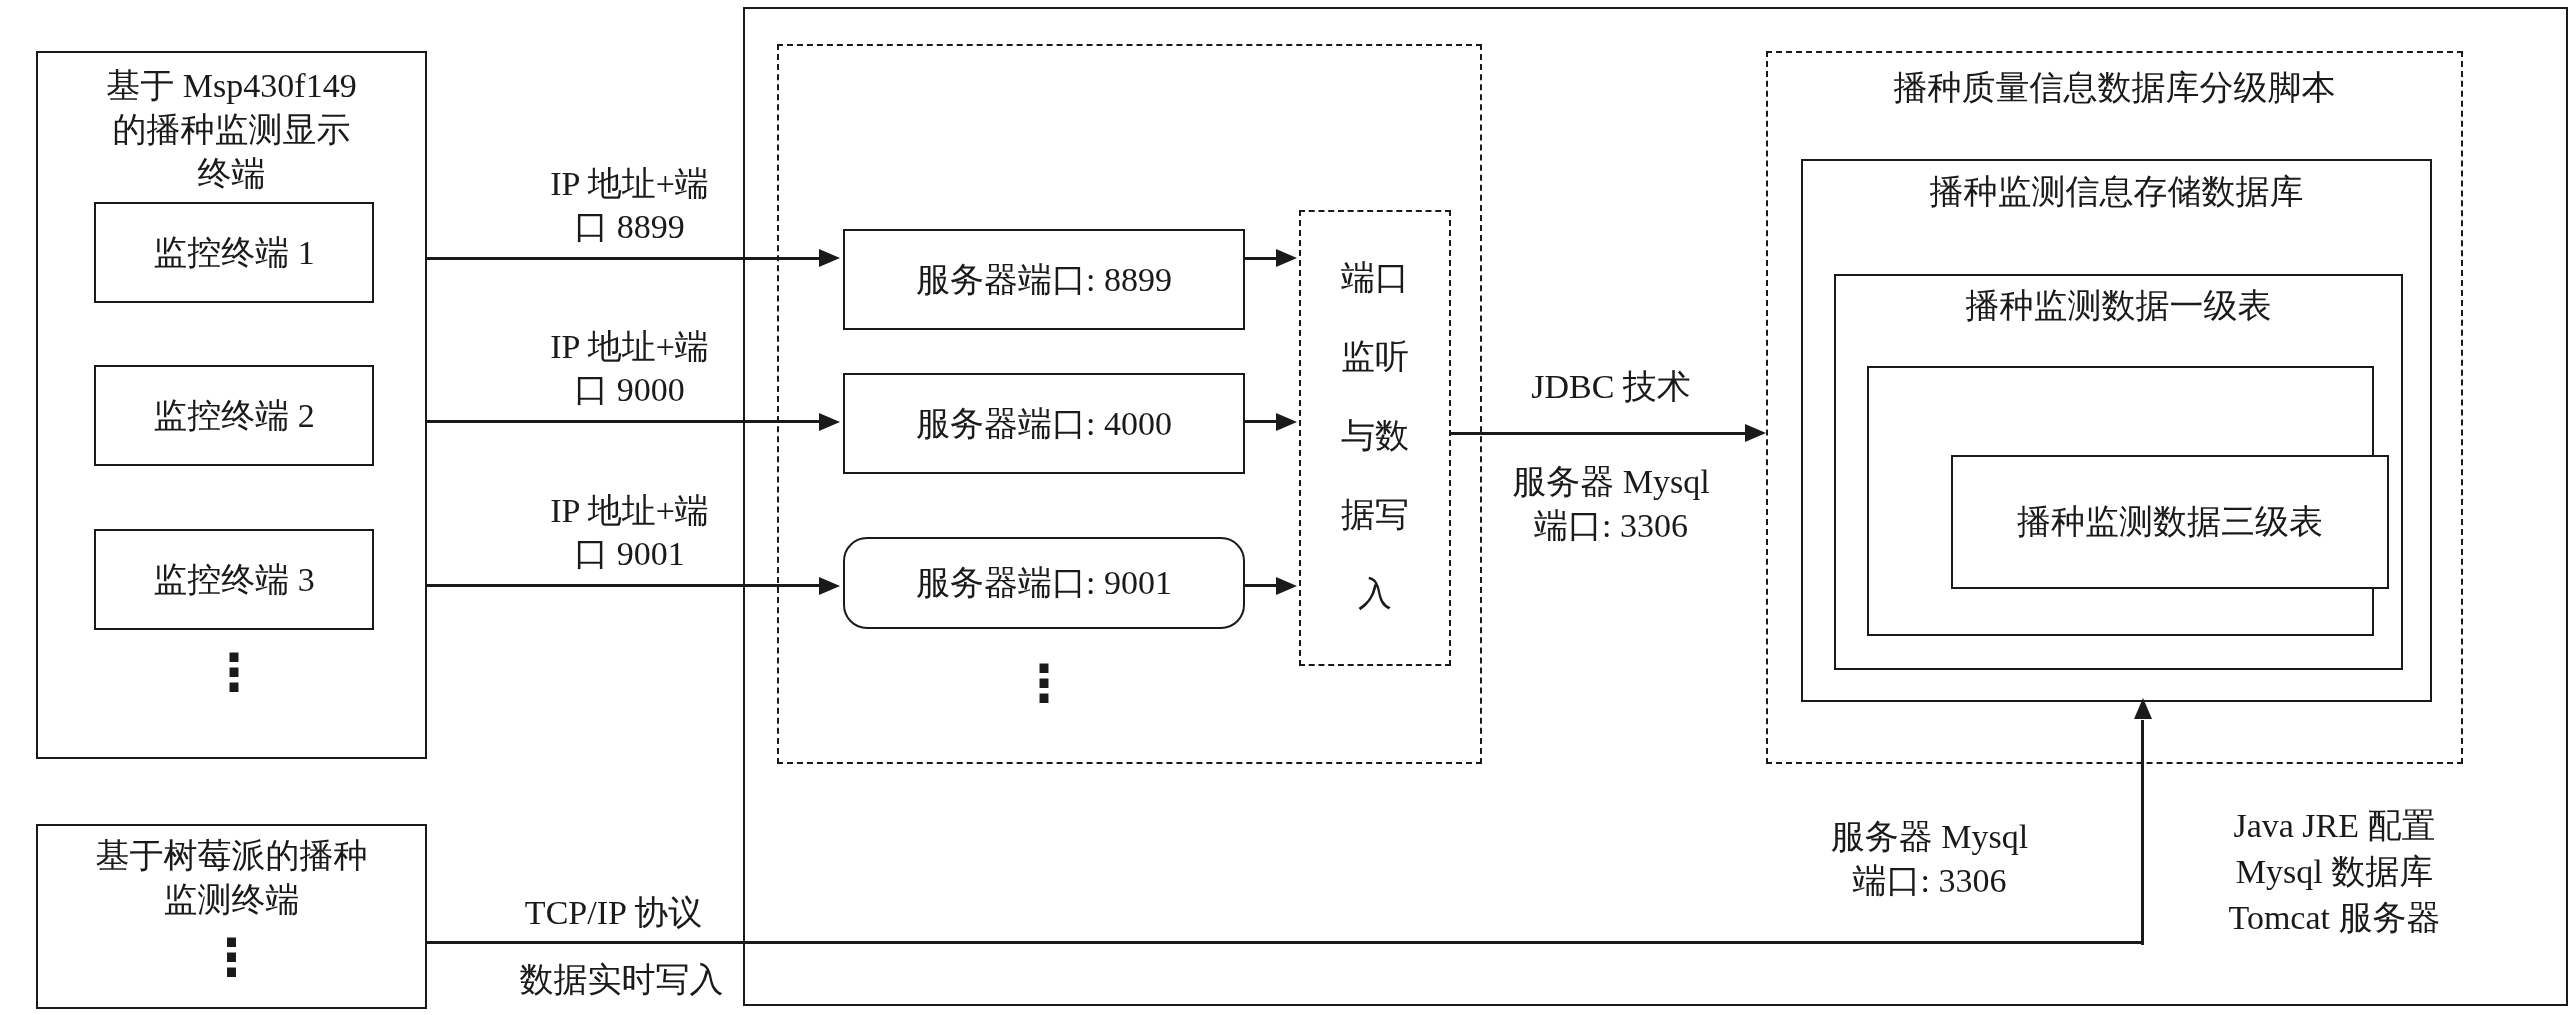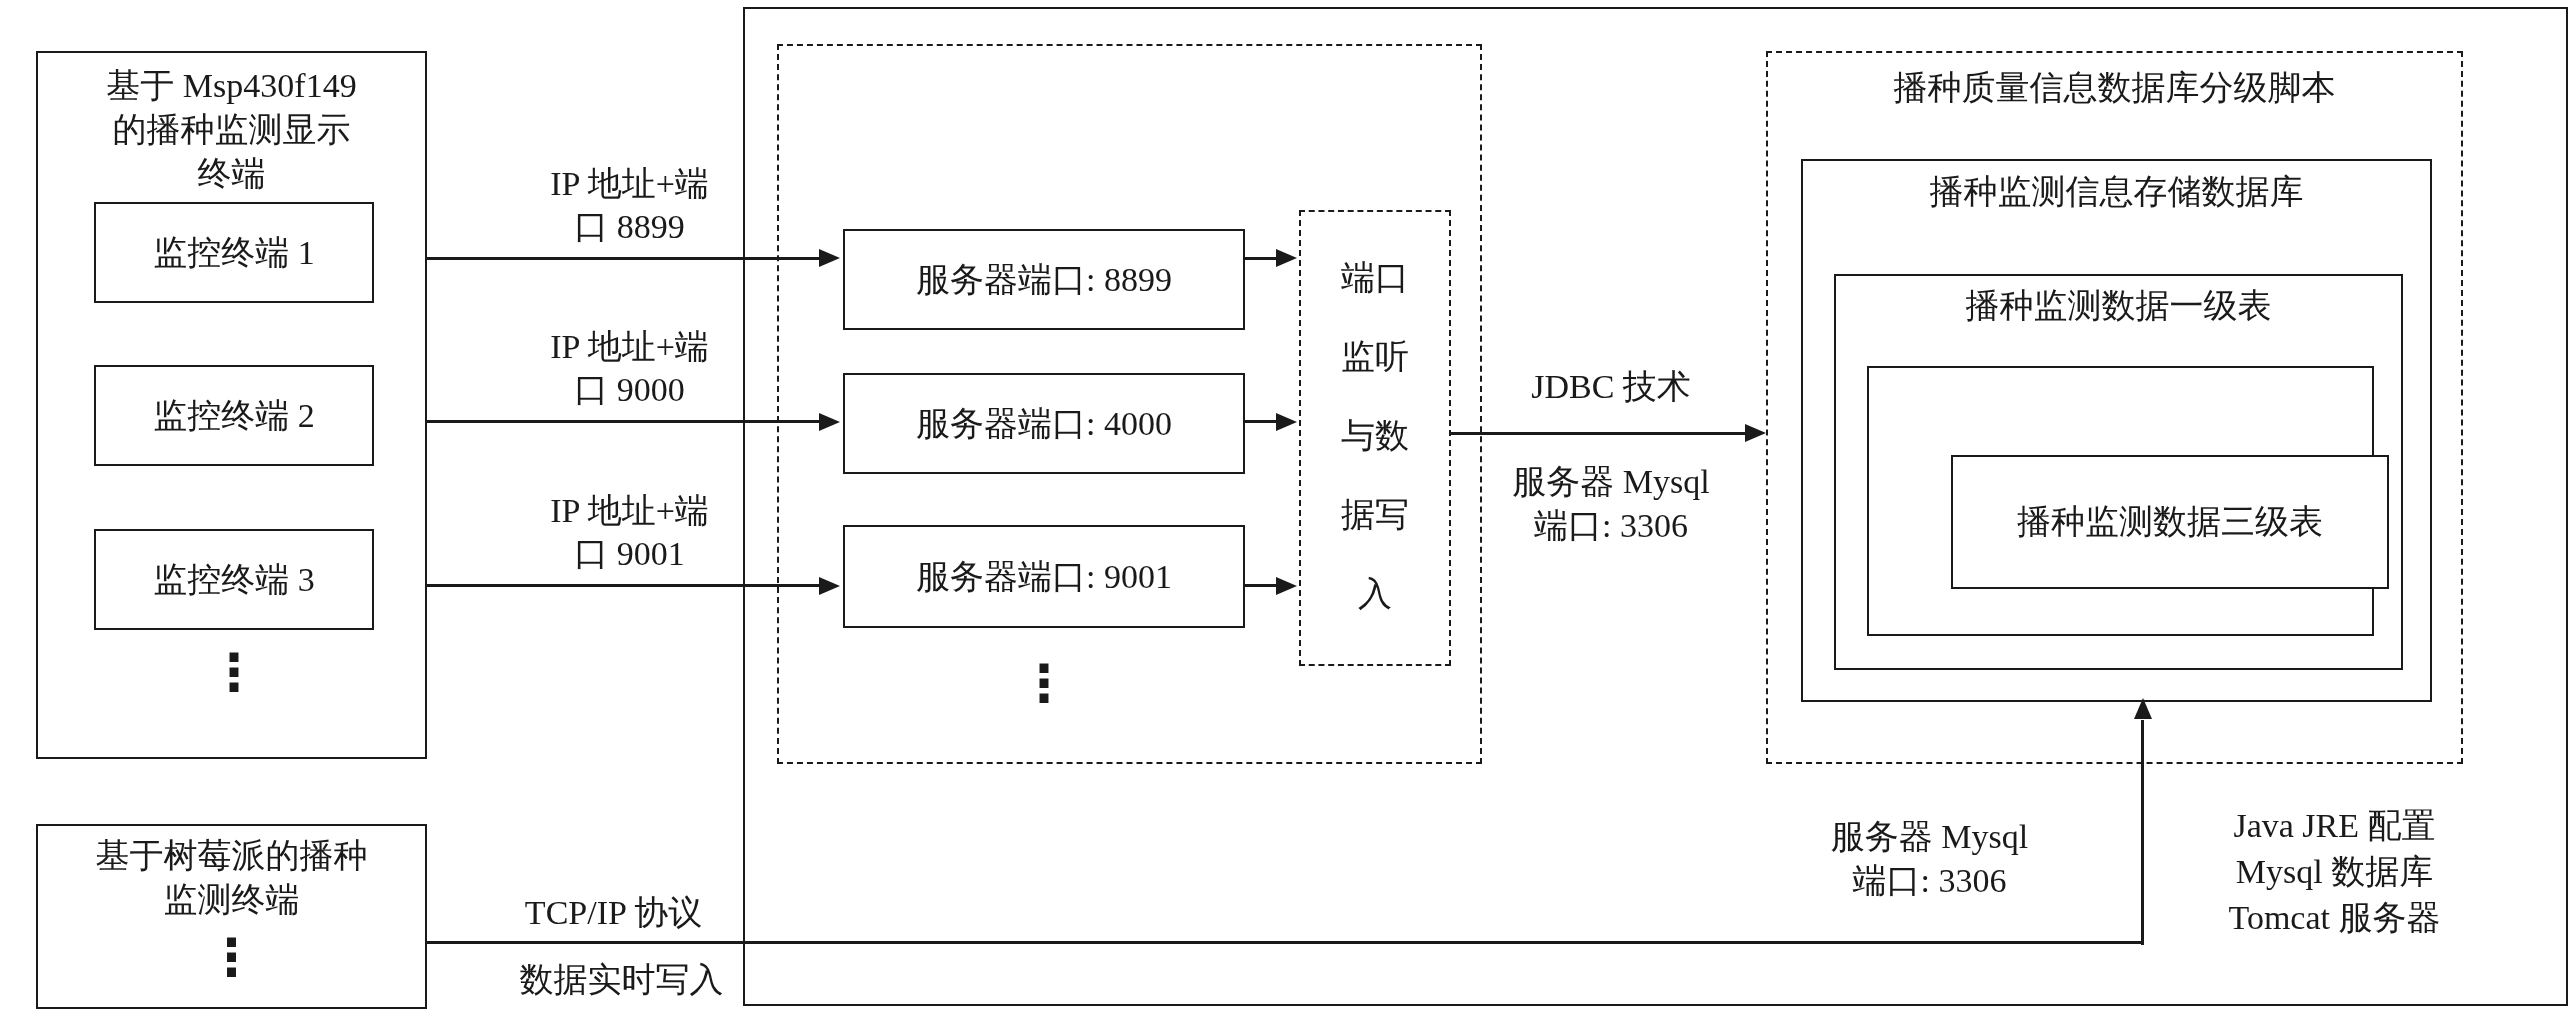--- a/index.html
+++ b/index.html
@@ -57,21 +57,21 @@
 
   <div class="solid-box" style="left:743px; top:6.5px; width:1825px; height:999px; background:transparent;"></div>
 
   <div class="dashed-box" style="left:777px; top:44px; width:705px; height:720px;">
     <div class="solid-box flexcenter" style="left:64px; top:164px; width:402px; height:101px;margin-top:19px;">
       <span>服务器端口: 8899</span>
     </div>
     <div class="solid-box flexcenter" style="left:64px; top:327px; width:402px; height:101px;">
       <span>服务器端口: 4000</span>
     </div>
-    <div class="solid-box flexcenter" style="left:64px; top:479px; width:402px; height:103px;">
+    <div class="solid-box flexcenter" style="left:64px; top:491px; width:402px; height:92px;border-radius:24px;">
       <span>服务器端口: 9001</span>
     </div>
     <div class="ellipsis" style="left:64px; top:612px; width:402px;">⋮</div>
     <div class="dashed-box flexcenter" style="left:520px; top:164px; width:152px; height:456px;">
       <span class="prelines center" style="line-height:79px;">端口
 监听
 与数
 据写
 入</span>
     </div>

